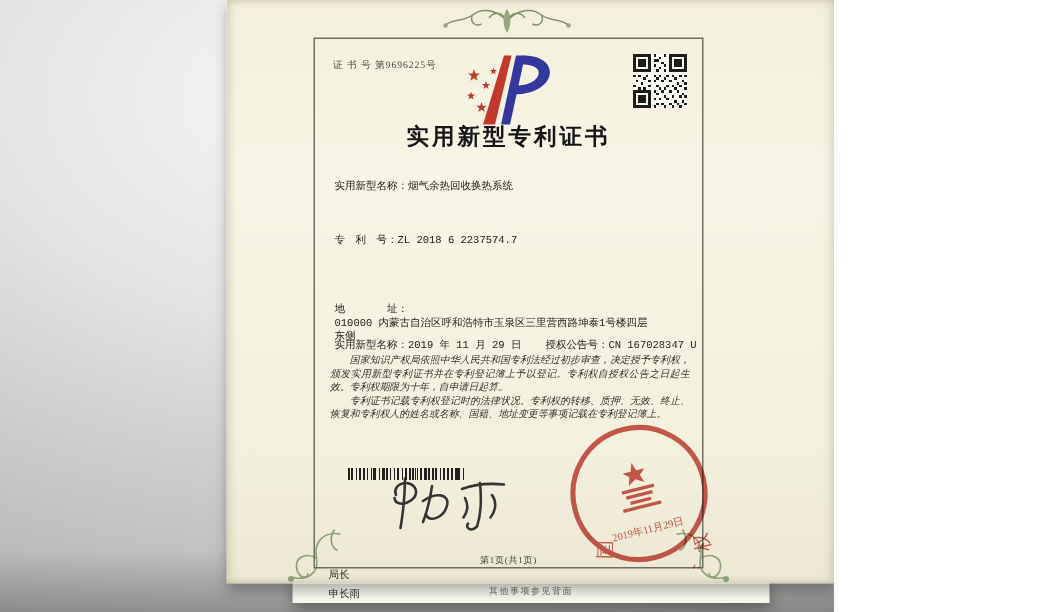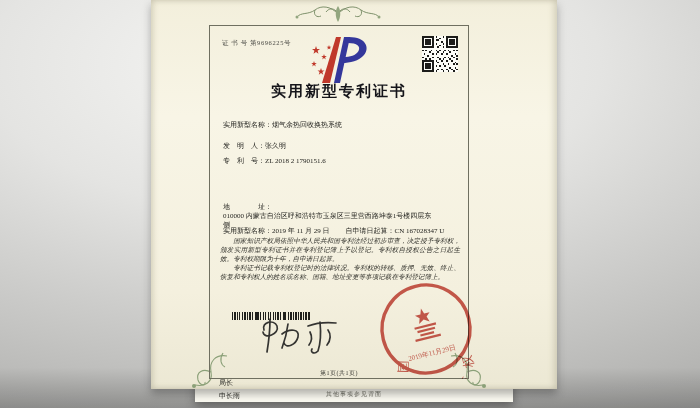--- a/index.html
+++ b/index.html
@@ -1,17 +1,17 @@
 <!DOCTYPE html>
 <html><head>
 <meta charset="utf-8">
 <style>
   html,body{margin:0;padding:0;}
   .canvas{
-    position:relative;width:700px;height:408px;overflow:hidden;
+    position:relative;width:556px;height:408px;overflow:hidden;
     font-family:"Liberation Serif","DejaVu Serif",serif;
     background:
       linear-gradient(180deg, rgba(0,0,0,0) 90%, rgba(0,0,0,0.22) 100%),
       radial-gradient(ellipse 125% 105% at 42% 16%, #f7f7f5 0%, #e4e4e2 35%, #c3c3c1 70%, #a5a5a3 100%);
   }
   .back-sheet{
     position:absolute;left:195px;top:10px;width:318px;height:392px;
     background:#fbfaf1;box-shadow:0 4px 9px rgba(30,30,30,0.45);
   }
   .back-note{
@@ -30,21 +30,21 @@
   .bbox{
     position:absolute;left:58px;top:25px;width:258px;height:352px;
     border:1px solid #6f6f60;
   }
   .bbox *{position:absolute;}
   .cert-no{left:12px;top:13px;font-size:6.5px;color:#4a4a44;letter-spacing:0.6px;white-space:nowrap;}
   .logo{left:50%;top:8px;transform:translateX(-50%);}
   .qr{right:10px;top:10px;}
   .title{left:0;right:0;top:56px;text-align:center;font-size:15px;font-weight:bold;
     letter-spacing:2px;color:#15151a;white-space:nowrap;}
-  .frow{left:13px;right:6px;font-size:7px;line-height:9px;color:#23231f;white-space:nowrap;}
+  .frow{left:13px;right:6px;font-size:7px;line-height:9px;color:#23231f;white-space:nowrap;font-family:Liberation Mono, monospace;}
   .frow span{position:static;}
   .frow.addr{white-space:normal;}
   .frow.addr .fval{display:inline-block;width:214px;vertical-align:top;}
   .pair2{margin-left:16px;}
   .paras{left:10px;right:8px;top:210px;font-size:6.6px;font-style:italic;color:#33332d;
     line-height:9px;text-align:justify;}
   .paras p{margin:0;text-indent:2em;position:static;}
   .barcode{left:22px;top:286px;width:78px;height:8px;
     background:
       repeating-linear-gradient(90deg,#20201c 0 1px,transparent 1px 2.2px,#20201c 2.2px 3.4px,transparent 3.4px 5.1px),
@@ -134,25 +134,24 @@
           <path d="M8,0h1v1h-1z M10,1h1v1h-1z M12,0h1v1h-1z M9,2h1v1h-1z M8,2h1v1h-1z M11,3h1v1h-1z M8,4h1v1h-1z M12,4h1v1h-1z M10,5h1v1h-1z M9,6h1v1h-1z M12,6h1v1h-1z
              M0,8h1v1h-1z M2,8h1v1h-1z M5,8h1v1h-1z M4,9h1v1h-1z M1,10h1v1h-1z M6,10h1v1h-1z M3,11h1v1h-1z M0,12h1v1h-1z M6,12h1v1h-1z M2,13h1v1h-1z M4,13h1v1h-1z
              M8,8h1v1h-1z M10,8h1v1h-1z M13,8h1v1h-1z M15,8h1v1h-1z M18,8h1v1h-1z M20,8h1v1h-1z M9,9h1v1h-1z M12,9h1v1h-1z M16,9h1v1h-1z M8,10h1v1h-1z M11,10h1v1h-1z M14,10h1v1h-1z M19,10h1v1h-1z M17,11h1v1h-1z M20,11h1v1h-1z M9,12h1v1h-1z M13,12h1v1h-1z M15,12h1v1h-1z M18,12h1v1h-1z M10,13h1v1h-1z M12,13h1v1h-1z M16,13h1v1h-1z M20,13h1v1h-1z
              M8,14h1v1h-1z M11,14h1v1h-1z M14,14h1v1h-1z M17,14h1v1h-1z M9,15h1v1h-1z M19,15h1v1h-1z M12,16h1v1h-1z M15,16h1v1h-1z M18,16h1v1h-1z M20,16h1v1h-1z M8,17h1v1h-1z M10,17h1v1h-1z M13,17h1v1h-1z M16,18h1v1h-1z M19,18h1v1h-1z M9,19h1v1h-1z M11,19h1v1h-1z M14,19h1v1h-1z M17,19h1v1h-1z M20,19h1v1h-1z M8,20h1v1h-1z M12,20h1v1h-1z M15,20h1v1h-1z M18,20h1v1h-1z"></path>
         </g>
       </svg>
 
       <div class="title">实用新型专利证书</div>
 
       <div class="frow" style="top:95px"><span class="flab">实用新型名称：</span><span class="fval">烟气余热回收换热系统</span></div>
-      <div class="frow" style="top:116px"><span class="flab">发　明　人：</span><span class="fval">张久明</span></div>
-      <div class="frow" style="top:131px"><span class="flab">专　利　号：</span><span class="fval">ZL 2018 2 1790151.6</span></div>
+      <div class="frow" style="top:131px"><span class="flab">专　利　号：</span><span class="fval">ZL 2018 6 2237574.7</span></div>
       <div class="frow addr" style="top:177px"><span class="flab">地　　　　址：</span><span class="fval">010000 内蒙古自治区呼和浩特市玉泉区三里营西路坤泰1号楼四层东侧</span></div>
       <div class="frow" style="top:201px">
-        <span class="flab">实用新型名称：</span><span class="fval">2019 年 11 月 29 日</span><span class="pair2"><span class="flab">自申请日起算：</span><span class="fval">CN 167028347 U</span></span>
+        <span class="flab">实用新型名称：</span><span class="fval">2019 年 11 月 29 日</span><span class="pair2"><span class="flab">授权公告号：</span><span class="fval">CN 167028347 U</span></span>
       </div>
 
       <div class="paras">
         <p>国家知识产权局依照中华人民共和国专利法经过初步审查，决定授予专利权，颁发实用新型专利证书并在专利登记簿上予以登记。专利权自授权公告之日起生效。专利权期限为十年，自申请日起算。</p>
         <p>专利证书记载专利权登记时的法律状况。专利权的转移、质押、无效、终止、恢复和专利权人的姓名或名称、国籍、地址变更等事项记载在专利登记簿上。</p>
       </div>
 
       <div class="barcode"></div>
 
       <div class="director">

